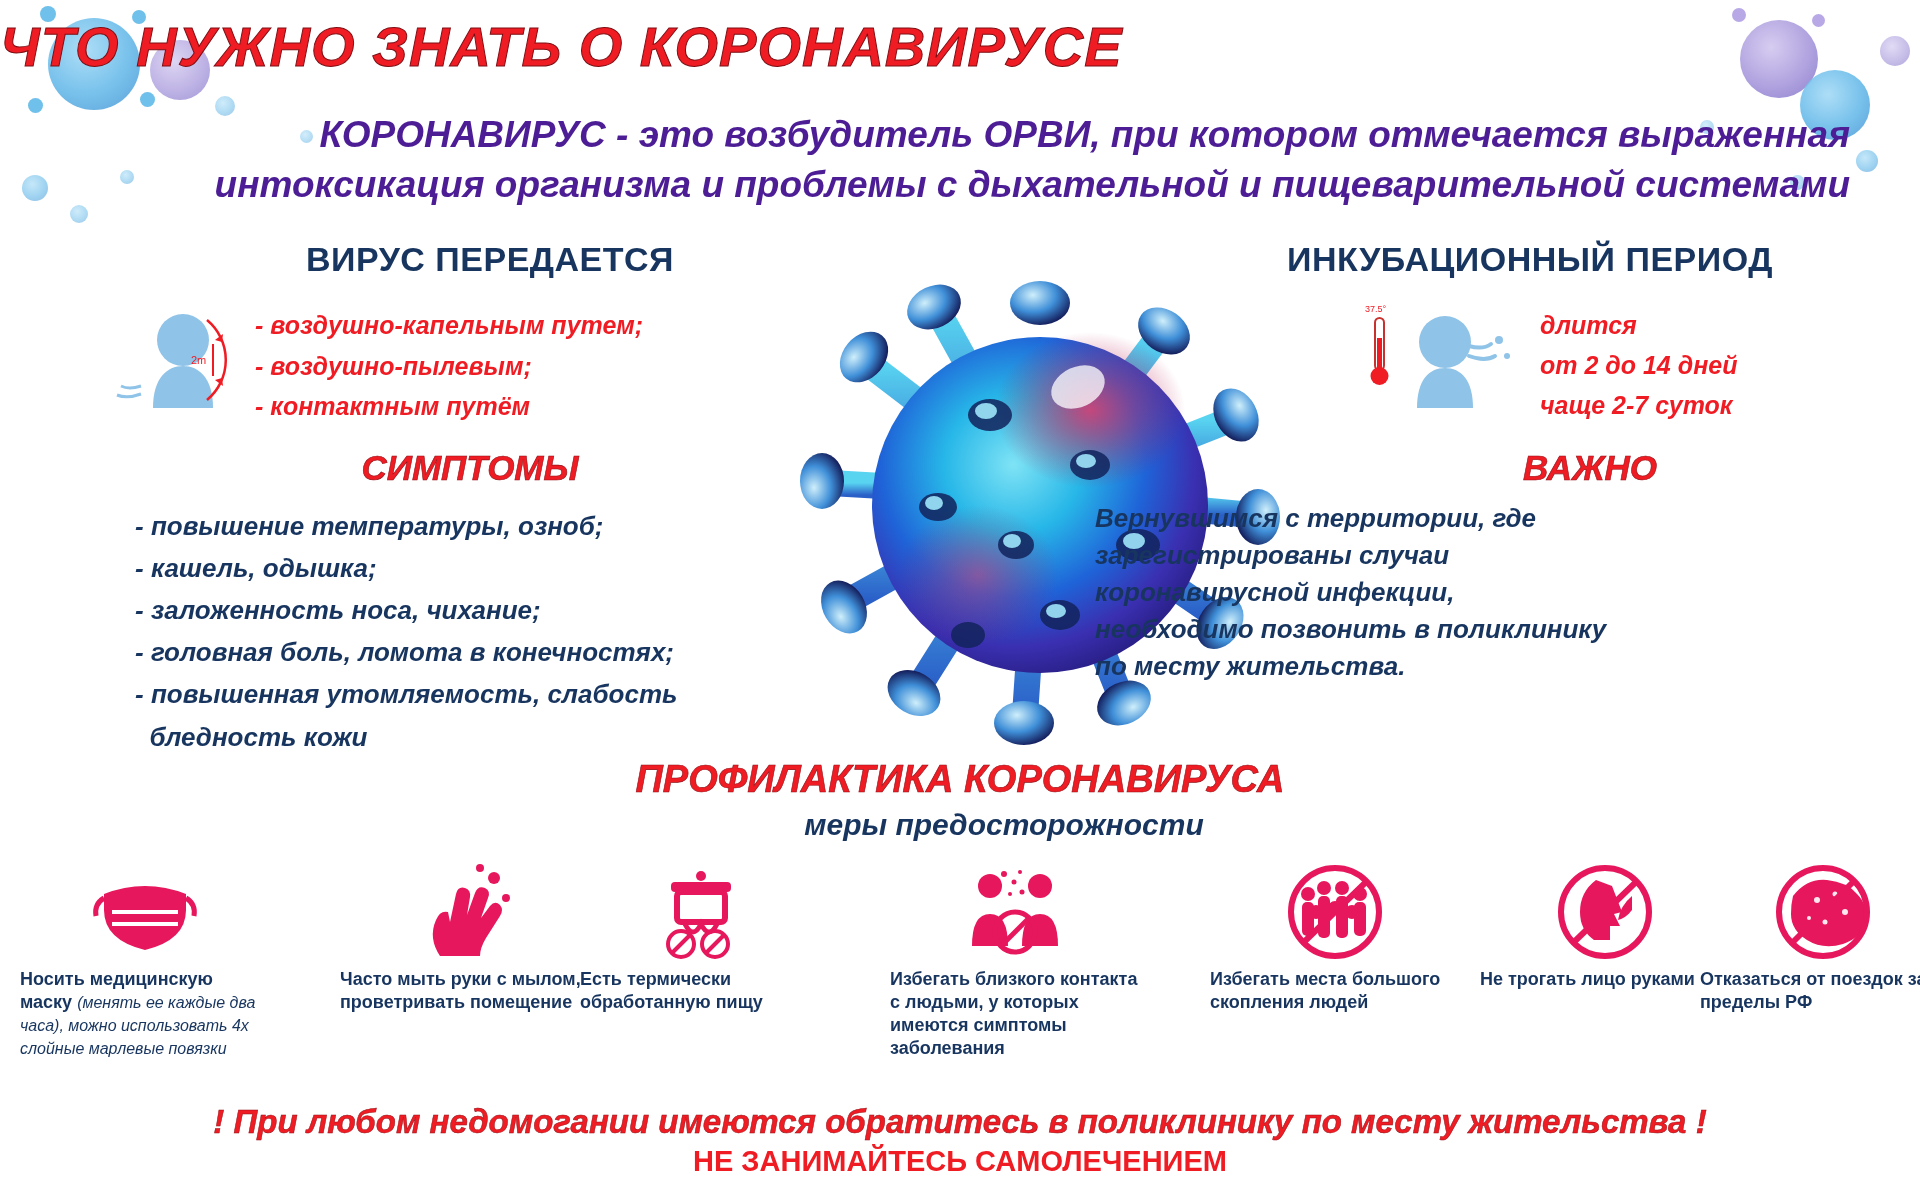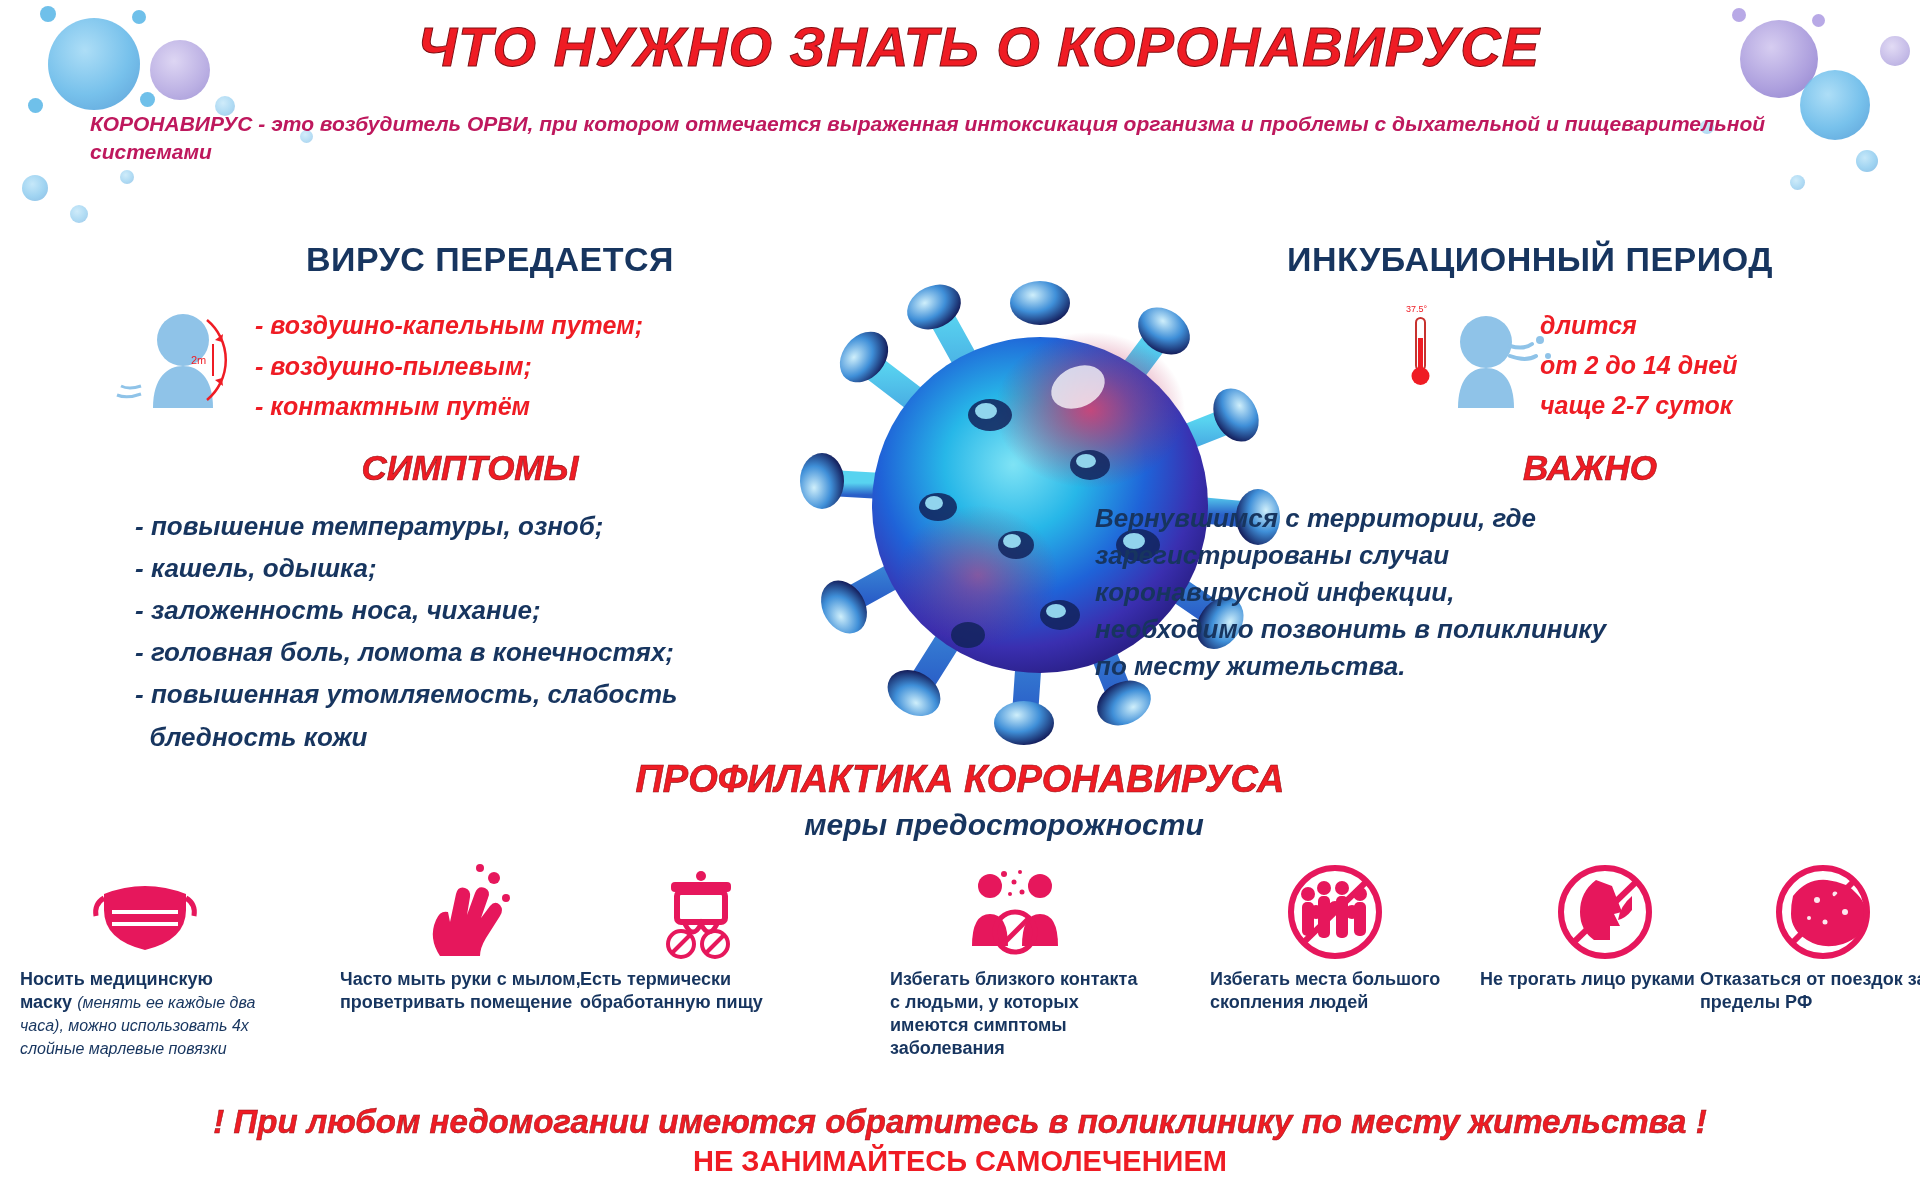--- a/index.html
+++ b/index.html
@@ -13,28 +13,28 @@
   .poster{position:relative;width:1920px;height:1188px;}
 
   
   .germ{position:absolute;border-radius:50%;opacity:.85;}
   .germ.blue{background:radial-gradient(circle at 40% 35%, #9fd8f5 0%, #5fb6e8 55%, #3f8fd0 100%);}
   .germ.lilac{background:radial-gradient(circle at 40% 35%, #cfc4ee 0%, #9f8fd8 60%, #7a6ac4 100%);}
   .spike{position:absolute;background:#6fc0ea;border-radius:50%;}
 
   
   .title{
-    position:absolute;top:14px;left:0;width:1540px;text-align:right;
+    position:absolute;top:14px;left:0;width:1540px;text-align:left;
     font-size:56px;font-weight:bold;font-style:italic;
     color:#ef1c24;letter-spacing:1px;
     -webkit-text-stroke:1px #7a0d12;
   }
   .intro{
-    position:absolute;top:110px;left:90px;width:1760px;text-align:left;
-    font-size:21px;font-style:italic;font-weight:bold;color:#be185d;line-height:1.35;
+    position:absolute;top:110px;left:90px;width:1760px;text-align:right;
+    font-size:37px;font-style:italic;font-weight:bold;color:#4c1d95;line-height:1.35;
   }
 
   
   .head-red{
     font-size:35px;font-weight:bold;font-style:italic;color:#ef1c24;
     -webkit-text-stroke:.6px #8f0f15;
   }
   .head-navy{
     font-size:34px;font-weight:bold;color:#17355f;letter-spacing:.5px;
   }
@@ -42,21 +42,21 @@
   
   .transmission-title{position:absolute;top:240px;left:255px;width:470px;text-align:center;}
   .transmission-list{position:absolute;top:305px;left:255px;width:520px;
     font-size:25px;font-style:italic;font-weight:bold;color:#ef1c24;line-height:1.62;}
   .person-icon{position:absolute;top:300px;left:115px;width:130px;height:110px;}
 
   
   .incub-title{position:absolute;top:240px;left:1230px;width:600px;text-align:center;}
   .incub-text{position:absolute;top:305px;left:1540px;width:360px;
     font-size:25px;font-style:italic;font-weight:bold;color:#ef1c24;line-height:1.6;}
-  .sick-icon{position:absolute;top:300px;left:1365px;width:150px;height:110px;margin-left:41px;}
+  .sick-icon{position:absolute;top:300px;left:1365px;width:150px;height:110px;}
 
   
   .symptoms-title{position:absolute;top:448px;left:230px;width:480px;text-align:center;}
   .symptoms-list{position:absolute;top:505px;left:110px;width:700px;
     font-size:26px;font-style:italic;font-weight:bold;color:#17355f;line-height:1.62;margin-left:25px;}
 
   
   .important-title{position:absolute;top:448px;left:1380px;width:420px;text-align:center;}
   .important-text{position:absolute;top:500px;left:1095px;width:520px;
     font-size:26px;font-style:italic;font-weight:bold;color:#17355f;line-height:1.42;}

